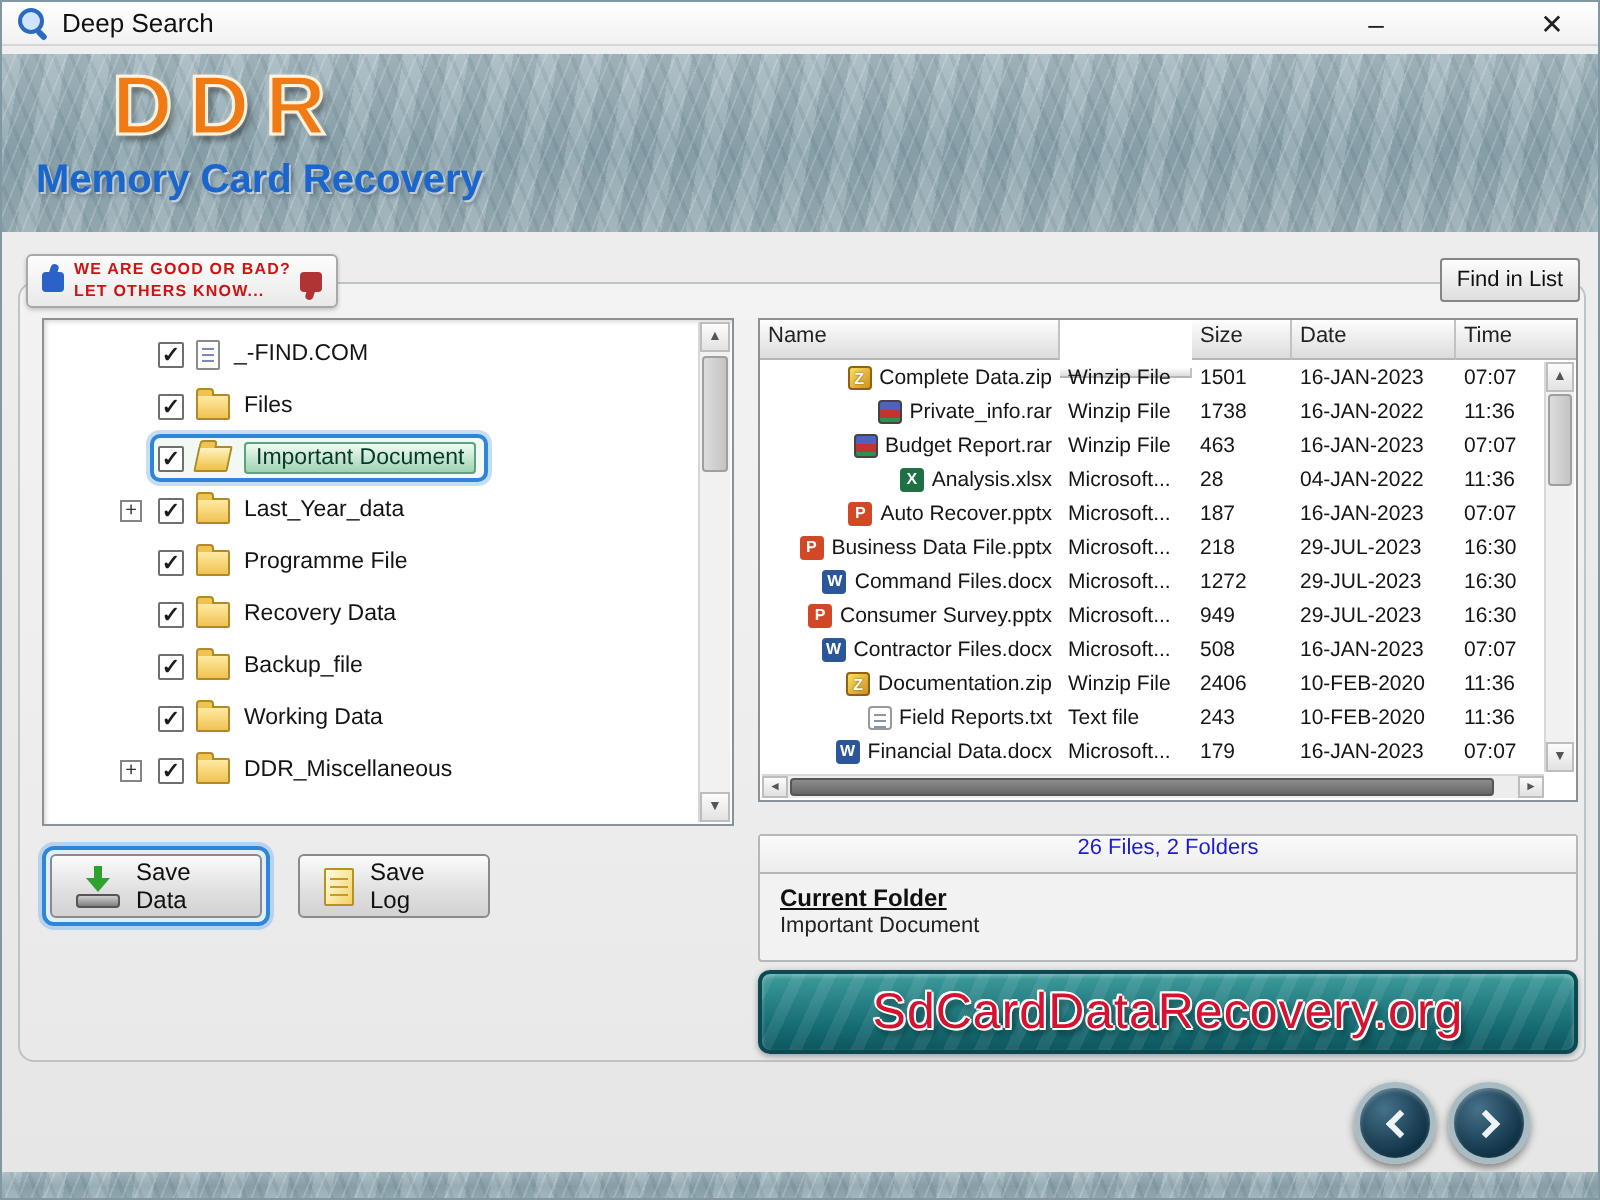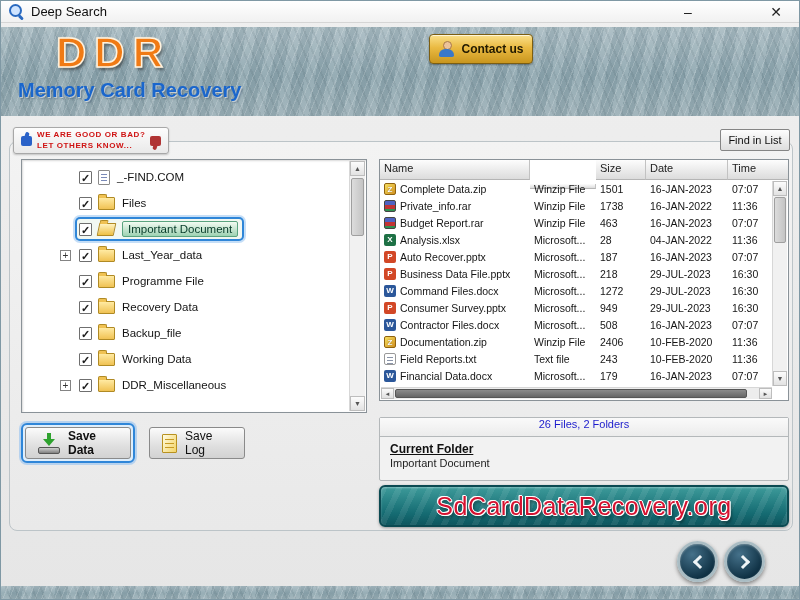--- a/index.html
+++ b/index.html
@@ -89,21 +89,21 @@
     border:1px solid #9f9f9f;border-radius:2px;cursor:pointer;}
   
   .list-panel{position:absolute;left:378px;top:158px;width:410px;height:242px;background:#fff;
     border:1px solid #8a9298;}
   .list-head{display:flex;height:20px;}
   .hcell{background:linear-gradient(#fdfdfd,#dcdcdc);border-right:1px solid #c2c2c2;border-bottom:1px solid #b5b5b5;
     font-size:11px;color:#222;padding:2px 4px;cursor:pointer;white-space:nowrap;overflow:hidden;}
   .list-body{position:absolute;left:0;top:20px;right:16px;bottom:13px;overflow:hidden;}
   .lrow{display:flex;height:17px;align-items:center;font-size:10.5px;color:#151515;cursor:pointer;}
   .c{padding:0 4px;white-space:nowrap;overflow:hidden;}
-  .c.name{width:150px;display:flex;align-items:center;}
+  .c.name{width:150px;display:flex;align-items:center;justify-content:flex-end;}
   .c.type{width:66px;} .c.size{width:50px;} .c.date{width:82px;} .c.time{flex:1;}
   .hcell.h-name{width:150px;} .hcell.h-type{width:66px;margin-top:24px;} .hcell.h-size{width:50px;}
   .hcell.h-date{width:82px;} .hcell.h-time{flex:1;border-right:none;}
   .fi{width:12px;height:12px;display:inline-block;margin-right:4px;flex:none;border-radius:2px;position:relative;
     font:bold 8px/12px "Liberation Sans",sans-serif;color:#fff;text-align:center;}
   .fi-zip{background:linear-gradient(135deg,#f8e060,#d09020);border:1px solid #8f6210;} .fi-zip::before{content:'Z';text-shadow:0 0 1px #6e4c0c;}
   .fi-rar{background:linear-gradient(#4f62c2 0 4px,#c23434 4px 8px,#2f9150 8px 12px);border:1px solid #444;}
   .fi-xlsx{background:#1e7145;} .fi-xlsx::before{content:'X';}
   .fi-pptx{background:#d24726;} .fi-pptx::before{content:'P';}
   .fi-docx{background:#2b579a;} .fi-docx::before{content:'W';}
@@ -117,21 +117,21 @@
     border:1px solid #565656;border-radius:2px;cursor:pointer;}
   .h-arrow{position:absolute;top:0;bottom:0;width:13px;background:linear-gradient(#fbfbfb,#e0e0e0);border:1px solid #bdbdbd;
     color:#555;font-size:6px;display:flex;align-items:center;justify-content:center;cursor:pointer;}
   .h-arrow.left{left:0;} .h-arrow.right{right:0;}
   
   .save-data-wrap{position:absolute;left:20px;top:422px;padding:2px;border:2px solid #2f86d8;border-radius:6px;
     box-shadow:0 0 0 2px rgba(140,190,240,.55);background:#dfeefb;}
   .btn{display:flex;align-items:center;gap:8px;cursor:pointer;
     background:linear-gradient(#fbfbfb,#dfdfdf 60%,#d2d2d2);border:1px solid #8a8a8a;border-radius:3px;
     font-size:12px;color:#101010;padding:0 12px;}
-  .save-data-btn{width:106px;height:32px;font-weight:bold;}
+  .save-data-btn{width:106px;height:32px;}
   .save-log-btn{position:absolute;left:148px;top:426px;width:96px;height:32px;}
   .icon-save{width:22px;height:22px;position:relative;flex:none;}
   .icon-save .stem{position:absolute;left:9px;top:1px;width:4px;height:7px;background:#2ea22e;}
   .icon-save .tri{position:absolute;left:5px;top:7px;width:0;height:0;border:6px solid transparent;border-top:7px solid #2ea22e;}
   .icon-save .base{position:absolute;bottom:0;left:0;width:22px;height:7px;background:linear-gradient(#cfcfcf,#808080);
     border:1px solid #555;border-radius:2px;}
   .icon-log{width:15px;height:19px;background:linear-gradient(120deg,#fffbe2,#f3d467);border:1px solid #b8911f;position:relative;flex:none;border-radius:1px;}
   .icon-log::before{content:'';position:absolute;left:2px;right:2px;top:4px;height:10px;
     background:repeating-linear-gradient(#c79a24 0 1px,transparent 1px 4px);}
   
@@ -179,24 +179,20 @@
     <span class="app-icon"></span>
     <span class="title-text">Deep Search</span>
     <span class="win-btns">
       <span class="win-btn">–</span>
       <span class="win-btn">✕</span>
     </span>
   </div>
 
   <div class="header texture">
     <div class="brand">DDR</div>
-    <div class="contact-btn">
-      <span class="person"></span>
-      <span>Contact us</span>
-    </div>
     <div class="app-title">Memory Card Recovery</div>
   </div>
 
   <div class="frame"></div>
 
   <div class="feedback">
     <span class="thumb-up"></span>
     <span class="feedback-text">
       <span>WE ARE GOOD OR BAD?</span><br>
       <span>LET OTHERS KNOW...</span>

